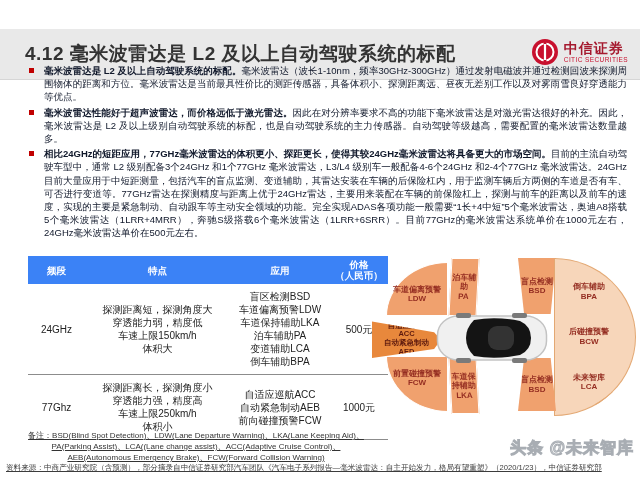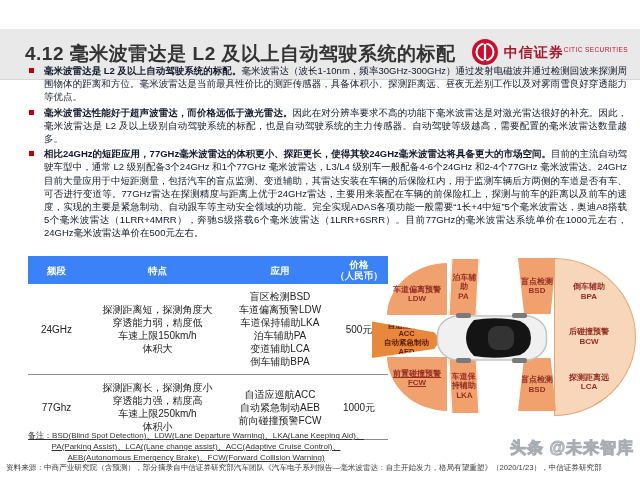--- a/index.html
+++ b/index.html
@@ -8,21 +8,21 @@
   .slide { position:relative; width:640px; height:480px; background:#fff; }
 
   
   .titlebar { position:absolute; left:0; top:5px; width:640px; height:51px;
     background:#e9e9e9; border-bottom:1px solid #d6d6d6;
     display:flex; align-items:center;margin-top:24px; }
   .title { margin-left:25px; font-size:19px; font-weight:bold; color:#333;
     letter-spacing:0.5px; }
   .logo { position:absolute; right:12px; top:9px; display:flex; align-items:center; }
   .logo-mark { width:28px; height:28px; margin-right:5px; }
-  .logo-text { display:flex; line-height:1; }
+  .logo-text { display:flex; flex-direction:column; line-height:1; }
   .logo-cn { font-size:14px; font-weight:bold; color:#a5192e; letter-spacing:1px; }
   .logo-en { font-size:6.5px; color:#c8102e; letter-spacing:0.4px; margin-top:2px; }
 
   
   .bullets { position:absolute; left:28px; top:64px; width:599px; color:#0f172a; }
   .bullet-p { position:relative; padding-left:16px; font-size:9.5px;
     line-height:13.2px; text-align:justify; margin-bottom:2px; }
   .bullet-sq { position:absolute; left:1px; top:4px; width:5px; height:5px;
     background:#c00000; }
   .lead { font-weight:bold; }
@@ -55,33 +55,33 @@
   .z-big { left:182px; top:2px; width:82px; height:158px; background:#f7d6ba;
     border:1px solid #e3a873; border-radius:0 100% 100% 0 / 0 50% 50% 0;
     display:flex; flex-direction:column; justify-content:space-around;
     align-items:center; padding:10px 14px 10px 2px; }
   .z-big .sub { font-size:8px; font-weight:bold; color:#952e22; white-space:pre-line;
     text-align:center; line-height:9.5px; }
   .z-acc { left:0px; top:64px; width:69px; height:38px; background:#e8883c;
     clip-path:polygon(0 4%,90% 32%,100% 52%,90% 76%,0 100%);
     font-size:7.5px; line-height:8.6px; color:#5e1a0e; }
   .z-fcw { left:14px; top:100px; width:62px; height:56px; background:#f0a16e;
-    border-bottom-left-radius:100%; border:1px solid #fff; padding-bottom:12px;text-decoration:underline; }
+    border-bottom-left-radius:100%; border:1px solid #fff; padding-bottom:12px; }
   .z-lka { left:78px; top:102px; width:28px; height:56px; background:#f0a16e;
     border:1px solid #fff; transform:skewX(3deg); }
   .z-bsdb { left:146px; top:102px; width:38px; height:53px; background:#f0a16e;
     clip-path:polygon(16% 0,86% 0,100% 100%,0 100%); }
   .car { position:absolute; left:64px; top:56px; width:112px; height:52px; }
 
   
   .watermark { position:absolute; right:6px; top:438px; font-size:16px;
     font-weight:bold; letter-spacing:1px; color:#e8eaed;
     -webkit-text-stroke:1px #a8adb3; }
   .source { position:absolute; left:6px; top:463px; width:632px; font-size:7.6px;
-    color:#3c3c3c; white-space:nowrap; }
+    color:#3c3c3c; white-space:nowrap;text-decoration:underline; }
 </style>
 </head>
 <body>
 
 <div class="slide">
 
   <div class="titlebar">
     <div class="title">4.12 毫米波雷达是 L2 及以上自动驾驶系统的标配</div>
     <div class="logo">
       <svg class="logo-mark" viewBox="0 0 28 28">
@@ -154,21 +154,21 @@
 LDW</div>
     <div class="zone z-pa">泊车辅助
 PA</div>
     <div class="zone z-bsdt">盲点检测
 BSD</div>
     <div class="zone z-big">
       <span class="sub">倒车辅助
 BPA</span>
       <span class="sub">后碰撞预警
 BCW</span>
-      <span class="sub">探测距离远
+      <span class="sub">未来智库
 LCA</span>
     </div>
     <div class="zone z-acc">自适应巡航
 ACC
 自动紧急制动
 AED</div>
     <div class="zone z-fcw">前置碰撞预警
 FCW</div>
     <div class="zone z-lka">车道保持辅助
 LKA</div>

